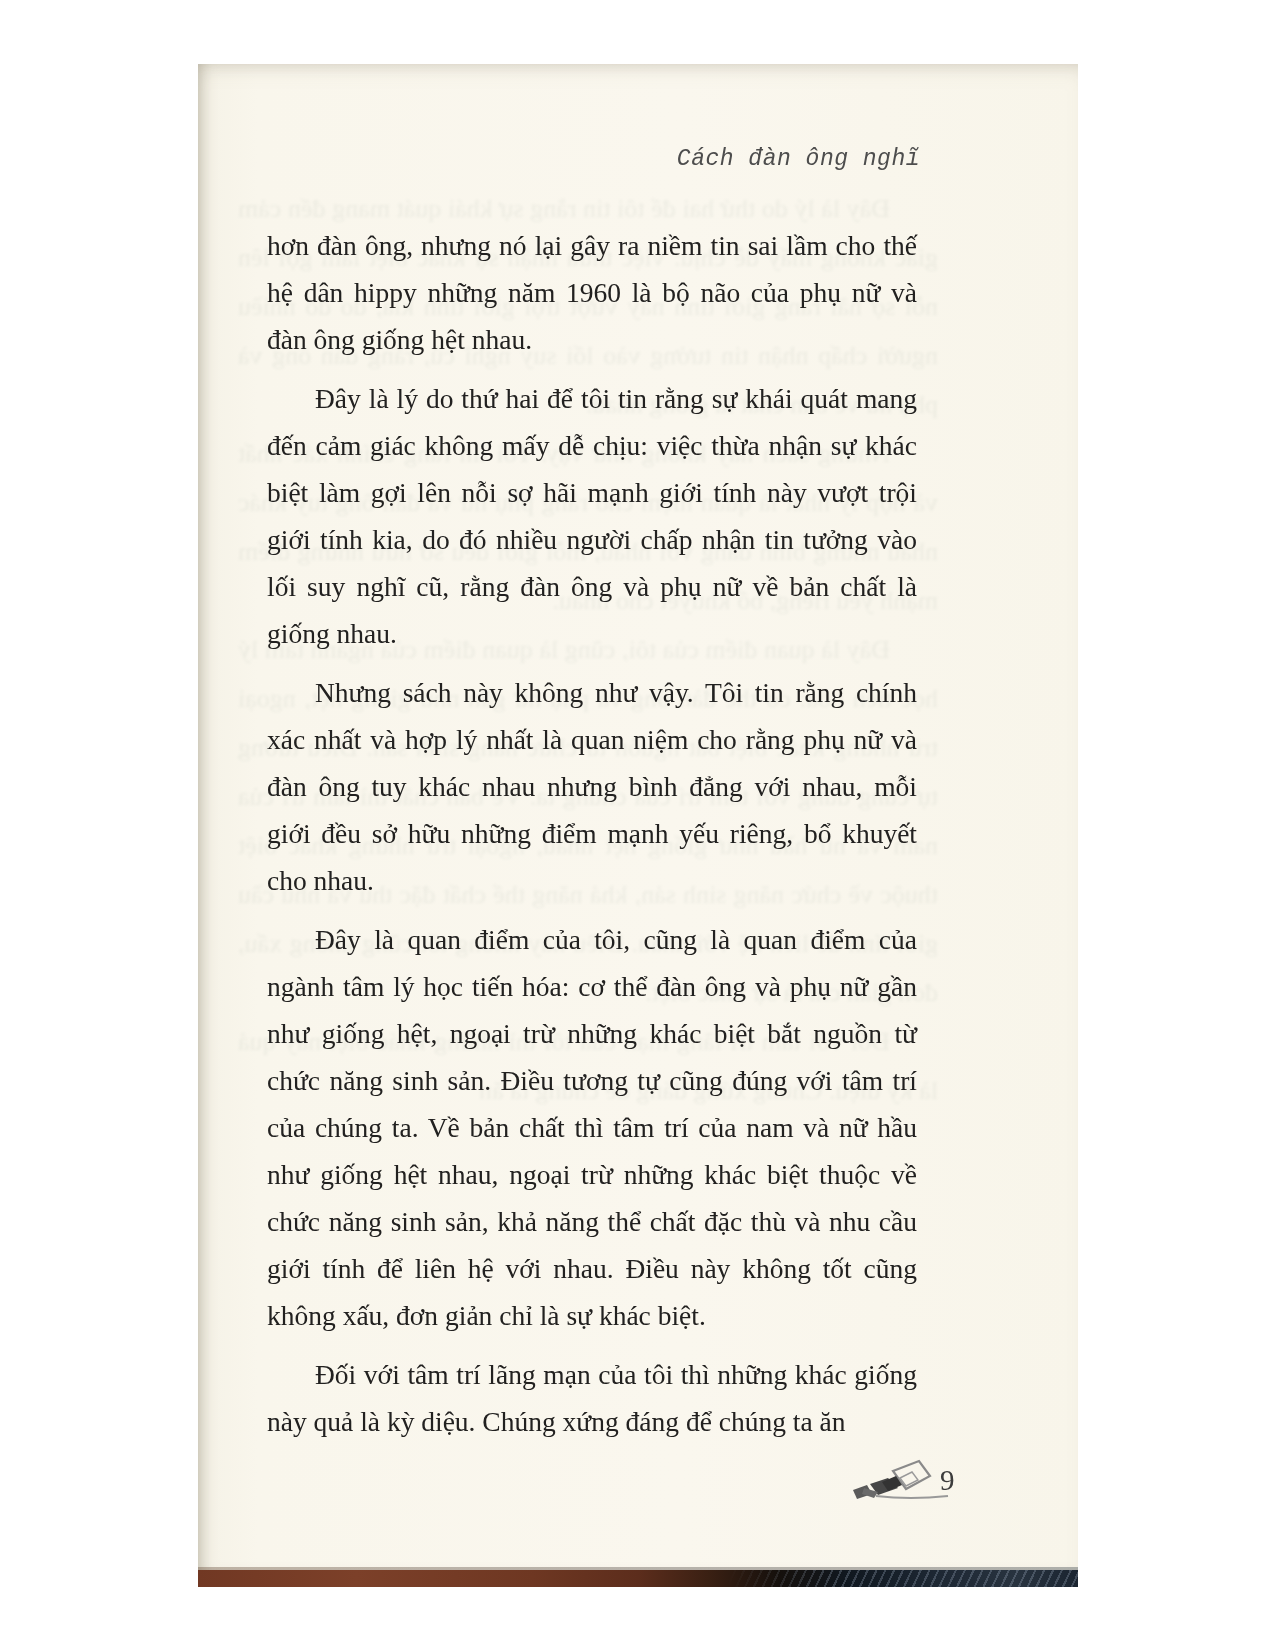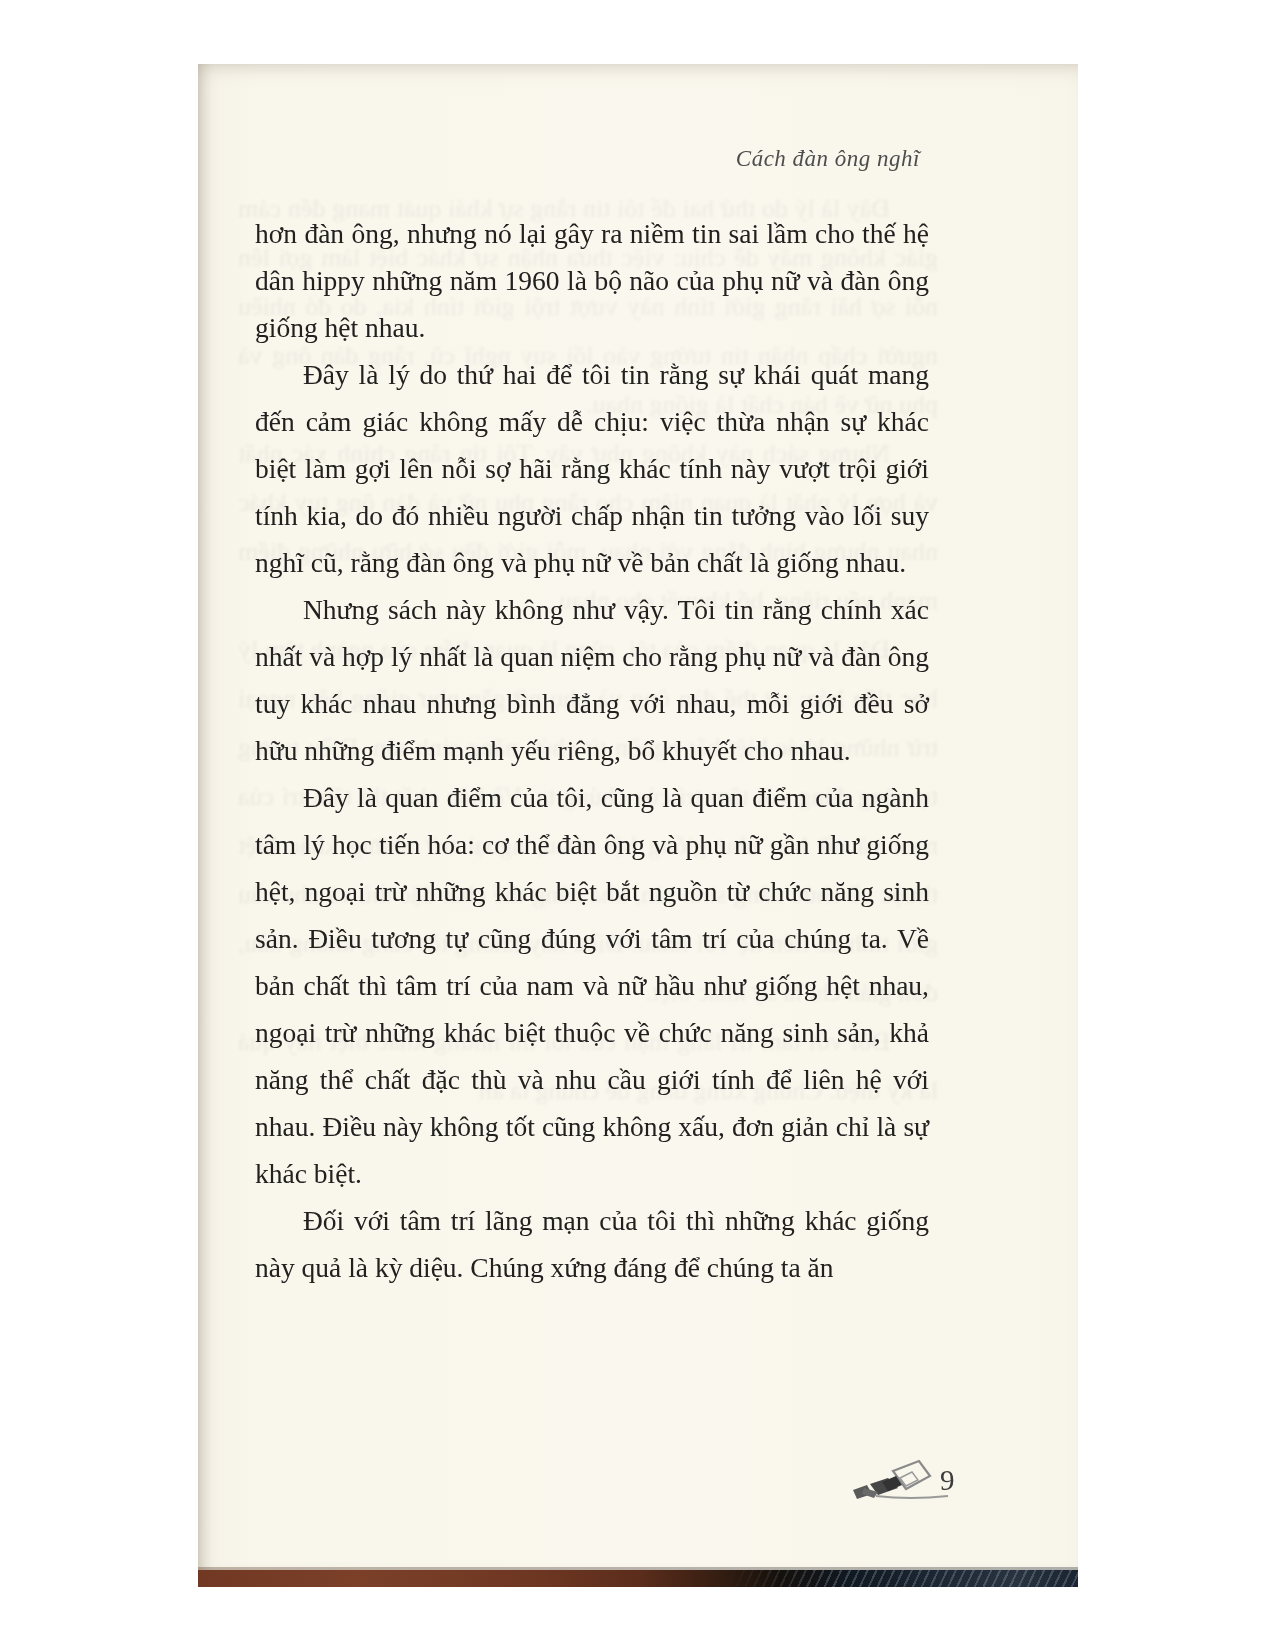--- a/index.html
+++ b/index.html
@@ -38,39 +38,39 @@
     text-align: justify;
     pointer-events: none;
   }
   .ghost p { margin: 0; }
   .ghost p.indent { text-indent: 48px; }
   
   .running-header {
     position: absolute;
     top: 82px;
     right: 158px;
-    font-family: Liberation Serif, serif;
+    font-family: Liberation Mono, monospace;
     font-style: italic;
     font-size: 23px;
     color: #4d4d4d;
     letter-spacing: 0.5px;
   }
   
   .body-text {
     position: absolute;
     left: 57px;
     top: 146px;
     width: 674px;
     font-size: 27.5px;
     line-height: 47px;
     color: #222120;
     text-align: justify;
     text-justify: inter-word;
   }
-  .body-text p { margin: 0; }
+  .body-text p { margin: 12px; }
   .body-text p.indent { text-indent: 48px; }
   
   .footer {
     position: absolute;
     left: 0;
     top: 1392px;
     width: 100%;
     height: 60px;
   }
   .ornament {
@@ -125,21 +125,21 @@
         <p class="indent">Đây là lý do thứ hai để tôi tin rằng sự khái quát mang đến cảm giác không mấy dễ chịu: việc thừa nhận sự khác biệt làm gợi lên nỗi sợ hãi rằng giới tính này vượt trội giới tính kia, do đó nhiều người chấp nhận tin tưởng vào lối suy nghĩ cũ, rằng đàn ông và phụ nữ về bản chất là giống nhau.</p>
         <p class="indent">Nhưng sách này không như vậy. Tôi tin rằng chính xác nhất và hợp lý nhất là quan niệm cho rằng phụ nữ và đàn ông tuy khác nhau nhưng bình đẳng với nhau, mỗi giới đều sở hữu những điểm mạnh yếu riêng, bổ khuyết cho nhau.</p>
         <p class="indent">Đây là quan điểm của tôi, cũng là quan điểm của ngành tâm lý học tiến hóa: cơ thể đàn ông và phụ nữ gần như giống hệt, ngoại trừ những khác biệt bắt nguồn từ chức năng sinh sản. Điều tương tự cũng đúng với tâm trí của chúng ta. Về bản chất thì tâm trí của nam và nữ hầu như giống hệt nhau, ngoại trừ những khác biệt thuộc về chức năng sinh sản, khả năng thể chất đặc thù và nhu cầu giới tính để liên hệ với nhau. Điều này không tốt cũng không xấu, đơn giản chỉ là sự khác biệt.</p>
         <p class="indent">Đối với tâm trí lãng mạn của tôi thì những khác biệt này quả là kỳ diệu. Chúng xứng đáng để chúng ta ăn</p>
       </div>
 
     <div class="running-header">Cách đàn ông nghĩ</div>
 
     <div class="body-text">
         <p>hơn đàn ông, nhưng nó lại gây ra niềm tin sai lầm cho thế hệ dân hippy những năm 1960 là bộ não của phụ nữ và đàn ông giống hệt nhau.</p>
-        <p class="indent">Đây là lý do thứ hai để tôi tin rằng sự khái quát mang đến cảm giác không mấy dễ chịu: việc thừa nhận sự khác biệt làm gợi lên nỗi sợ hãi rằng khác tính này vượt trội giới tính kia, do đó nhiều người chấp nhận tin tưởng vào lối suy nghĩ cũ, rằng đàn ông và phụ nữ về bản chất là giống nhau.</p>
+        <p class="indent">Đây là lý do thứ hai để tôi tin rằng sự khái quát mang đến cảm giác không mấy dễ chịu: việc thừa nhận sự khác biệt làm gợi lên nỗi sợ hãi mạnh giới tính này vượt trội giới tính kia, do đó nhiều người chấp nhận tin tưởng vào lối suy nghĩ cũ, rằng đàn ông và phụ nữ về bản chất là giống nhau.</p>
         <p class="indent">Nhưng sách này không như vậy. Tôi tin rằng chính xác nhất và hợp lý nhất là quan niệm cho rằng phụ nữ và đàn ông tuy khác nhau nhưng bình đẳng với nhau, mỗi giới đều sở hữu những điểm mạnh yếu riêng, bổ khuyết cho nhau.</p>
         <p class="indent">Đây là quan điểm của tôi, cũng là quan điểm của ngành tâm lý học tiến hóa: cơ thể đàn ông và phụ nữ gần như giống hệt, ngoại trừ những khác biệt bắt nguồn từ chức năng sinh sản. Điều tương tự cũng đúng với tâm trí của chúng ta. Về bản chất thì tâm trí của nam và nữ hầu như giống hệt nhau, ngoại trừ những khác biệt thuộc về chức năng sinh sản, khả năng thể chất đặc thù và nhu cầu giới tính để liên hệ với nhau. Điều này không tốt cũng không xấu, đơn giản chỉ là sự khác biệt.</p>
         <p class="indent">Đối với tâm trí lãng mạn của tôi thì những khác giống này quả là kỳ diệu. Chúng xứng đáng để chúng ta ăn</p>
       </div>
 
     <div class="footer">
       <svg class="ornament" width="116" height="52" viewBox="0 0 116 52">
         <path d="M55 13 L81 3 L92 18 L68 31 Z" fill="none" stroke="#8a8a8a" stroke-width="2.2"></path>
         <path d="M62 20 L74 14 L80 22 L68 28 Z" fill="none" stroke="#9a9a9a" stroke-width="1.4"></path>
         <path d="M32 26 L50 20 L60 30 L40 37 Z" fill="#474747"></path>

